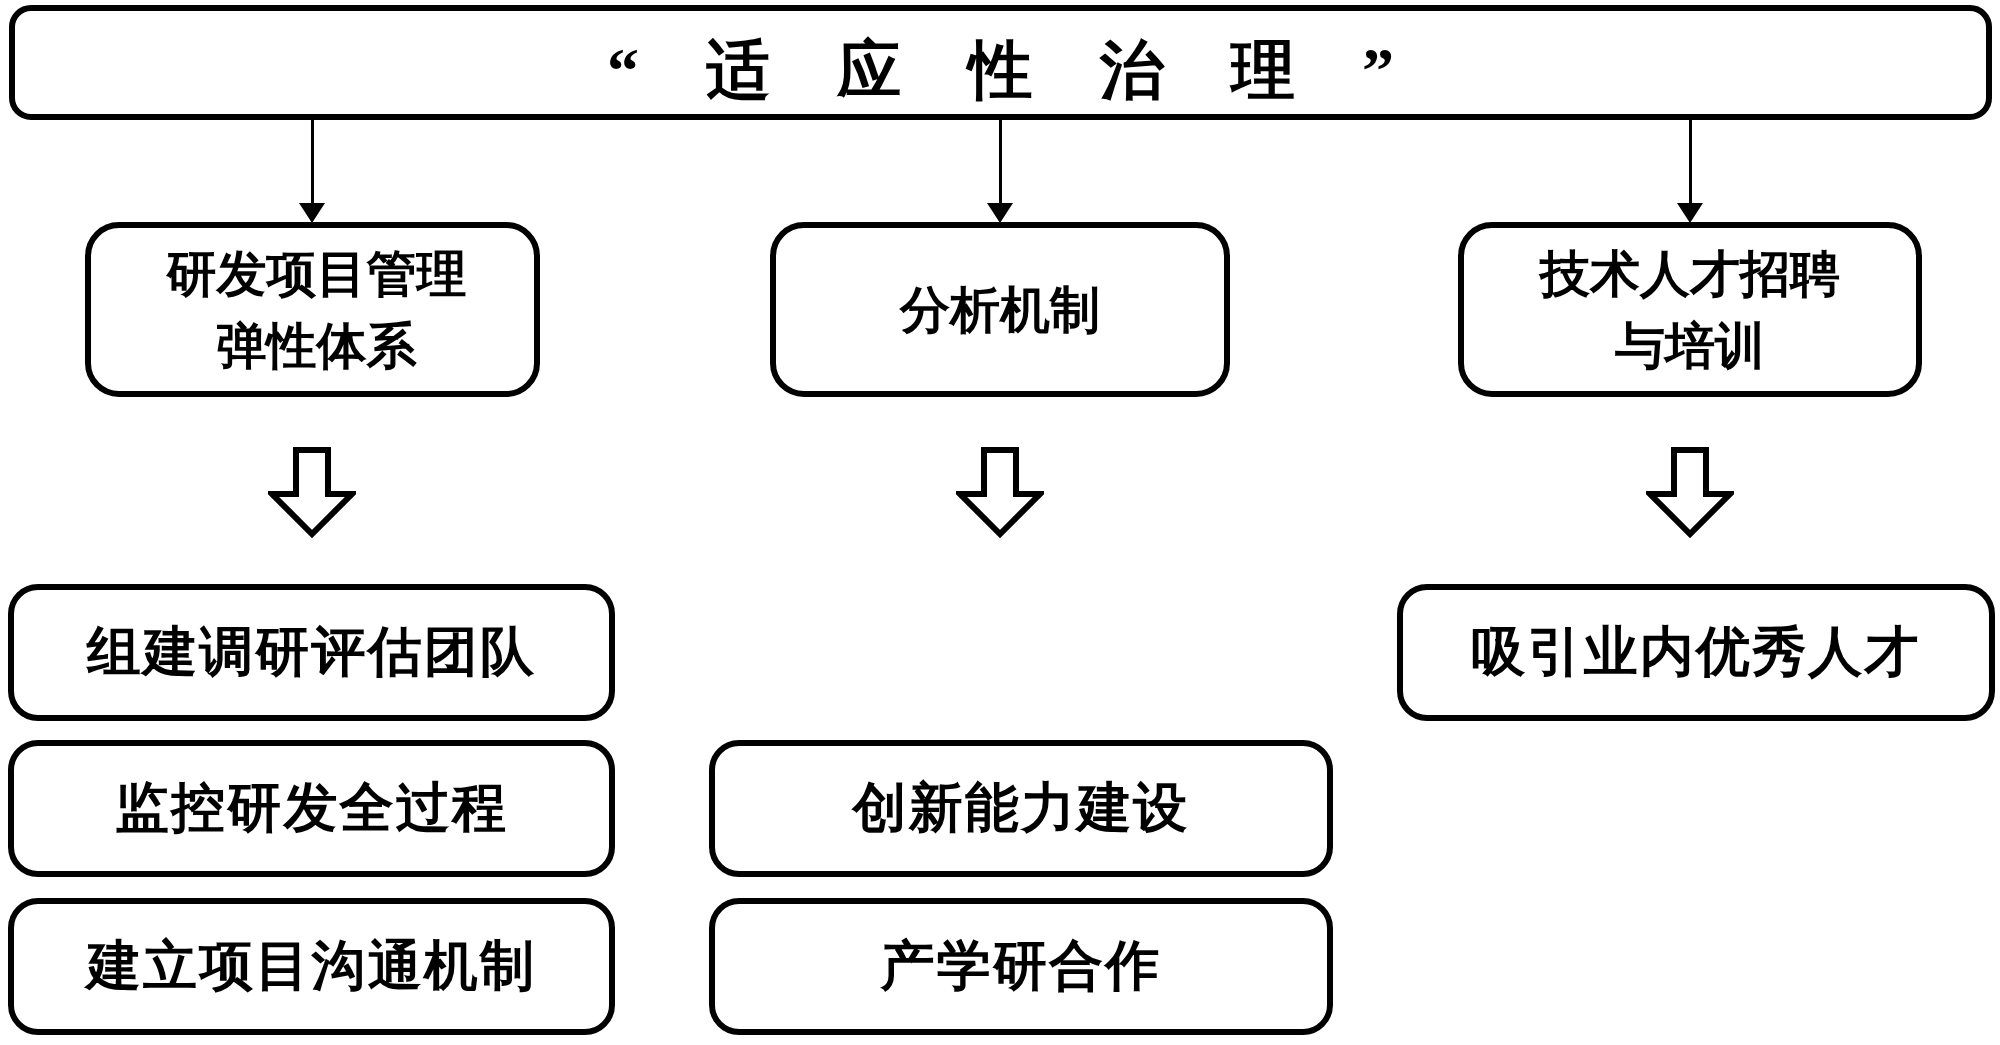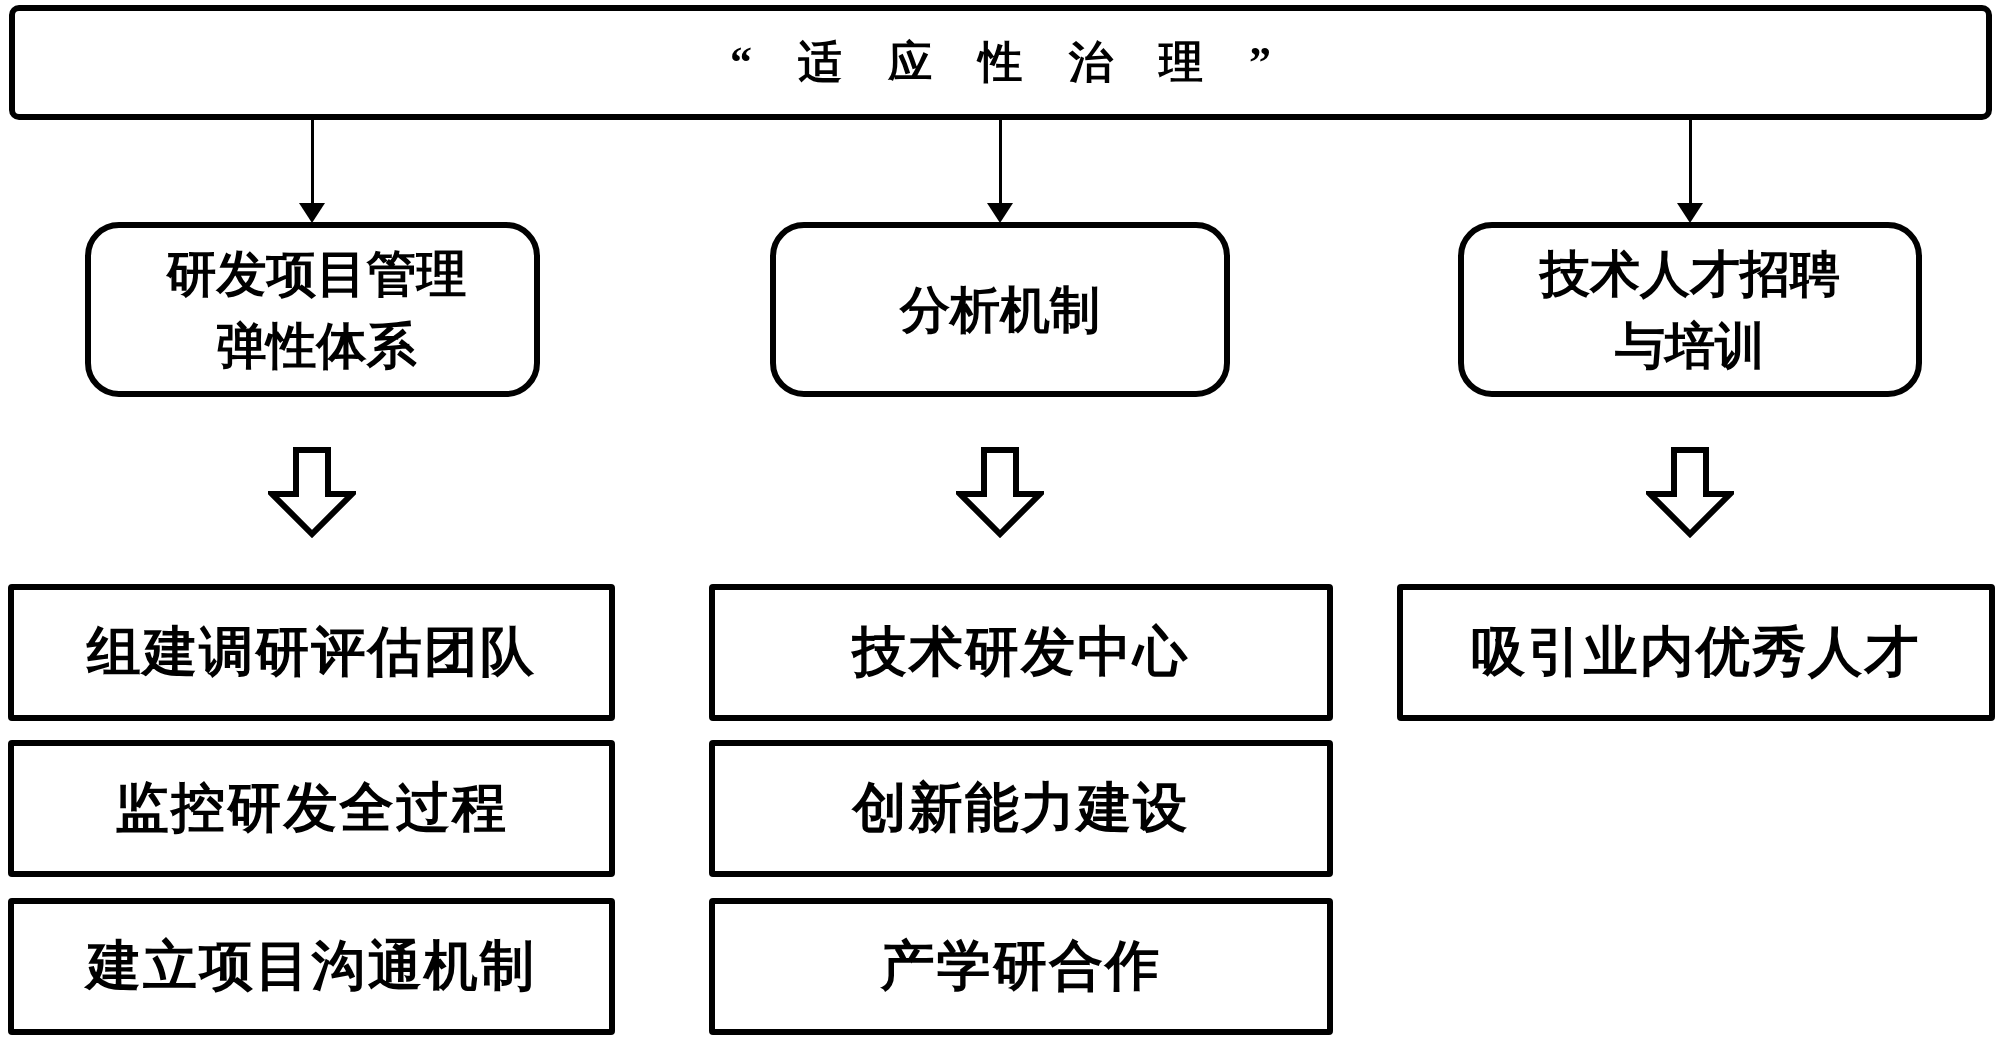--- a/index.html
+++ b/index.html
@@ -22,23 +22,23 @@
     overflow: hidden;
   }
 
   
   .banner {
     position: absolute;
     left: 9px; top: 5px;
     width: 1983px; height: 115px;
     box-sizing: border-box;
     border: 6px solid #000;
-    border-radius: 10px;
-    display: flex; align-items: center; justify-content: center;
-    font-size: 44px;
+    border-radius: 22px;
+    display: flex; align-items: flex-end; justify-content: center;
+    font-size: 64px;
     letter-spacing: 1.05em;
     text-indent: 1.05em;
     white-space: nowrap;
   }
 
   
   .connector {
     position: absolute;
     top: 120px;
     width: 26px; height: 103px;
@@ -88,21 +88,21 @@
   .block-arrow.b2 { left: 956px; }
   .block-arrow.b3 { left: 1646px; }
   .block-arrow svg { display: block; }
 
   
   .leaf-box {
     position: absolute;
     height: 137px;
     box-sizing: border-box;
     border: 6px solid #000;
-    border-radius: 4px;
+    border-radius: 30px;
     display: flex; align-items: center; justify-content: center;
     font-size: 54px;
     letter-spacing: 0.04em;
     white-space: nowrap;
   }
   .col1 { left: 8px;    width: 607px; }
   .col2 { left: 709px;  width: 624px; }
   .col3 { left: 1397px; width: 598px; }
   .row1 { top: 584px; }
   .row2 { top: 740px; text-align: right; }
@@ -161,23 +161,20 @@
   <div class="leaf-box col1 row1">
     <span>组建调研评估团队</span>
   </div>
   <div class="leaf-box col1 row2">
     <span>监控研发全过程</span>
   </div>
   <div class="leaf-box col1 row3">
     <span>建立项目沟通机制</span>
   </div>
 
-  <div class="leaf-box col2 row1">
-    <span>技术研发中心</span>
-  </div>
   <div class="leaf-box col2 row2">
     <span>创新能力建设</span>
   </div>
   <div class="leaf-box col2 row3">
     <span>产学研合作</span>
   </div>
 
   <div class="leaf-box col3 row1">
     <span>吸引业内优秀人才</span>
   </div>

